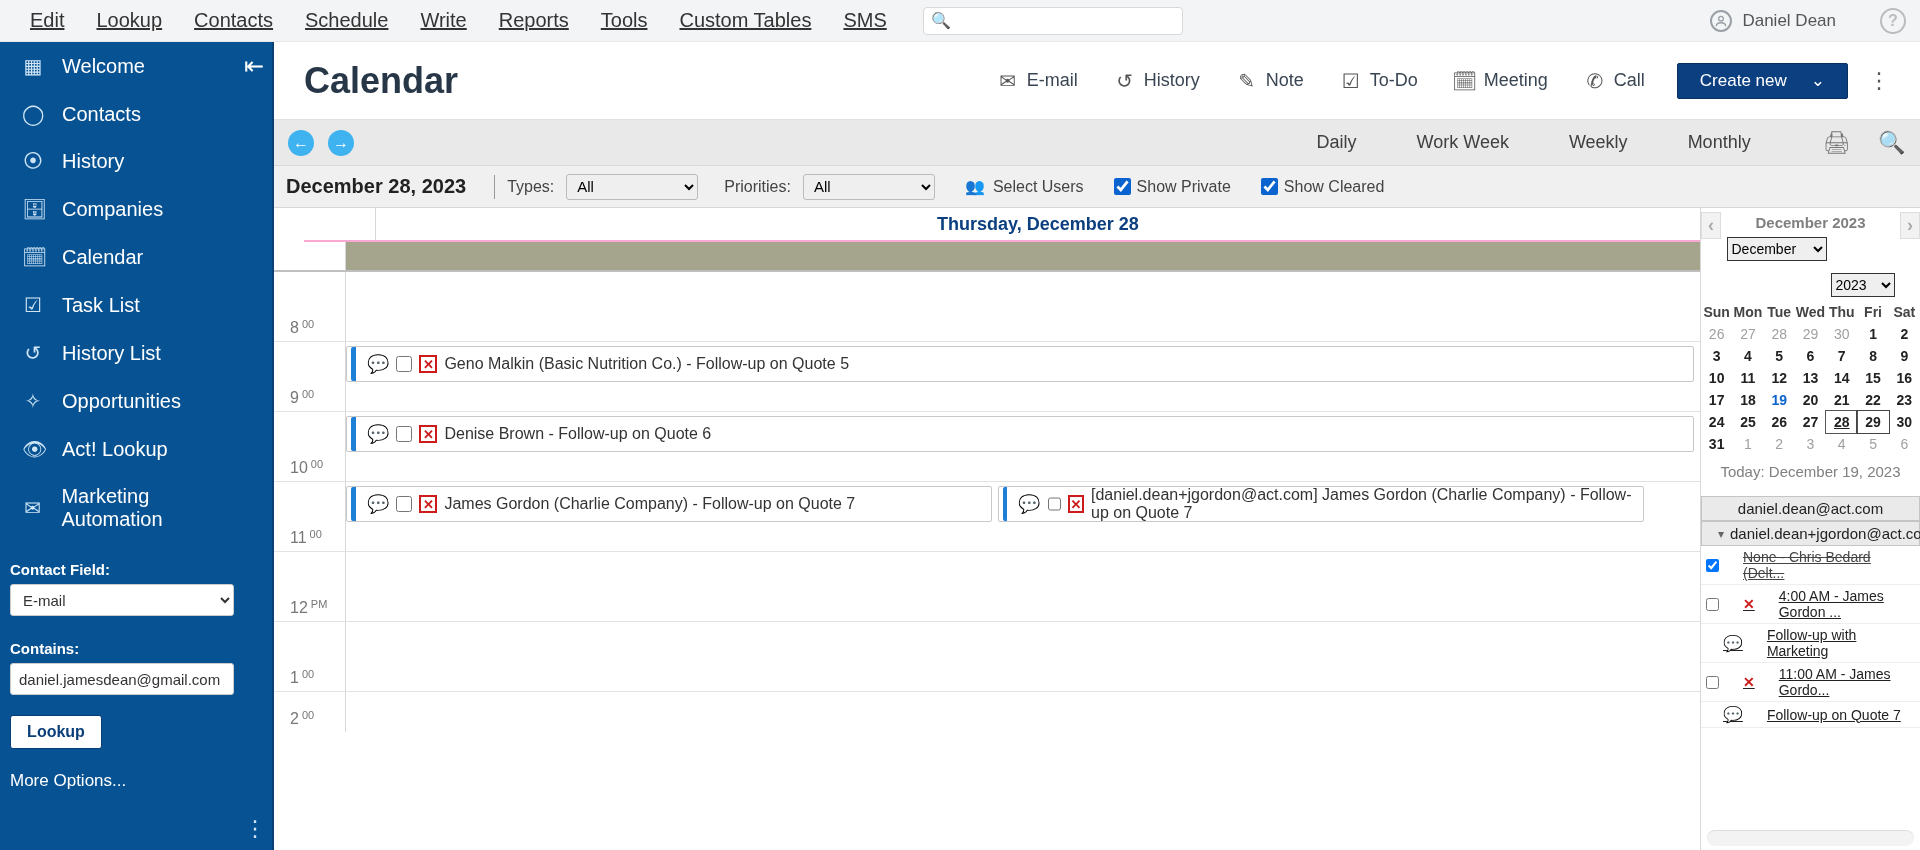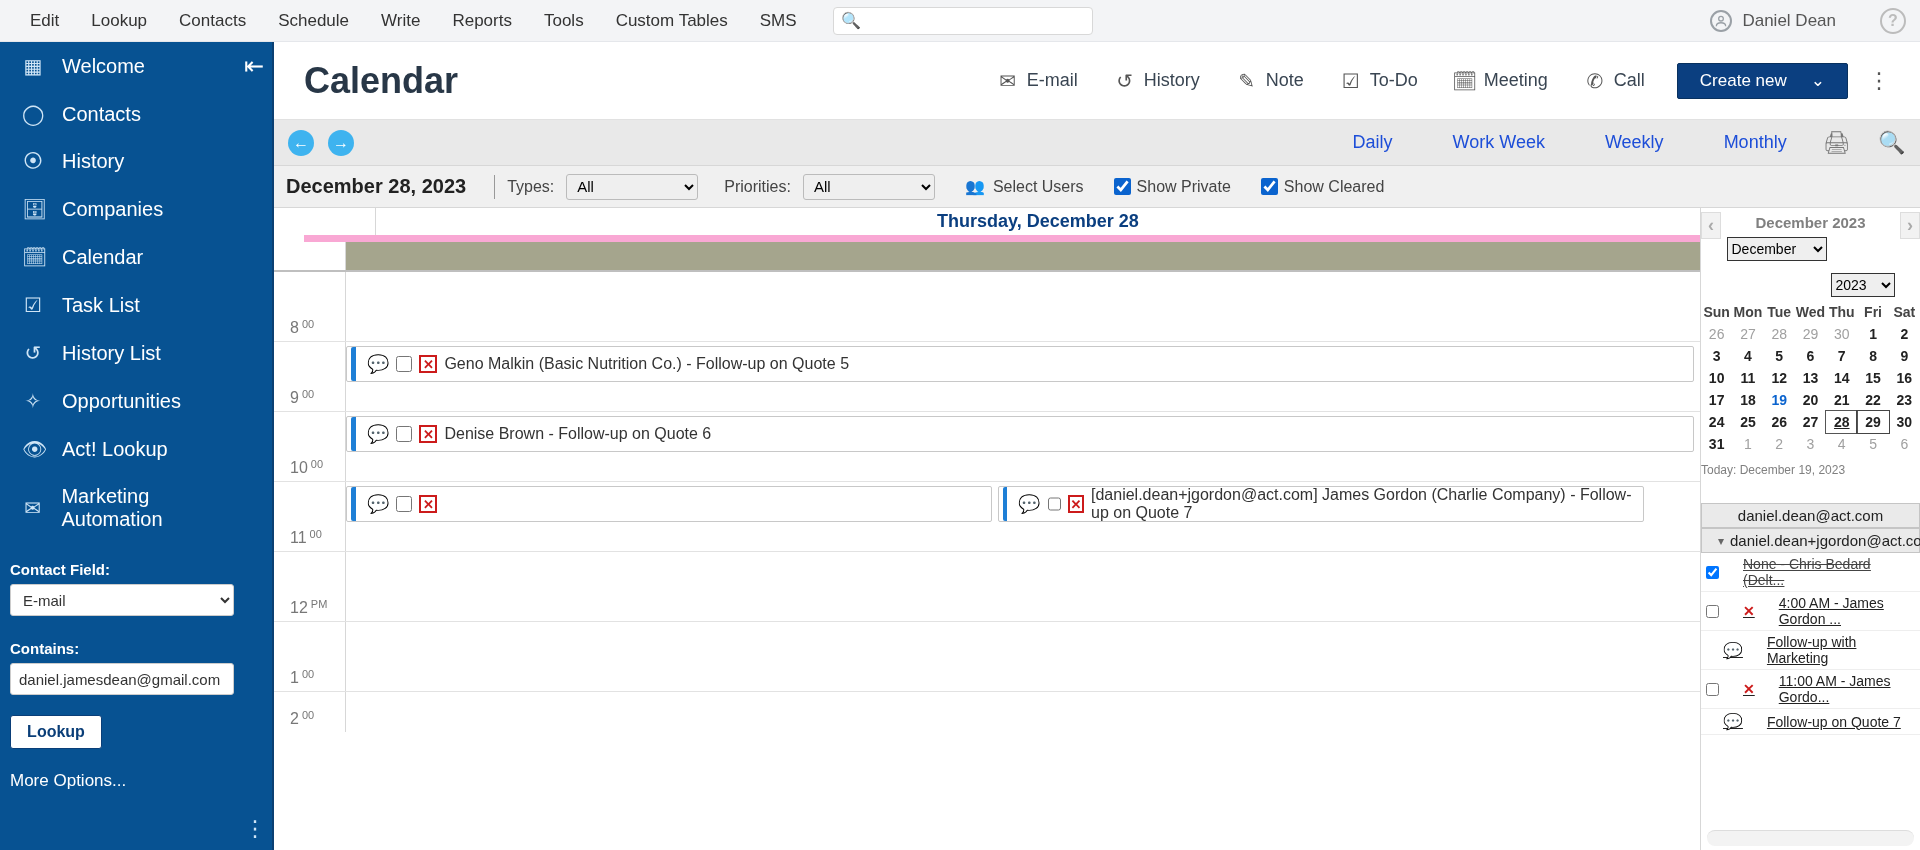--- a/index.html
+++ b/index.html
@@ -6,21 +6,21 @@
   html, body { width: 1920px; height: 850px; font-family: "Segoe UI", Arial, sans-serif; font-size: 16px; color: #222; overflow: hidden; background: #fff; }
 
   
   .menubar {
     height: 42px;
     background: #f3f4f6;
     display: flex; align-items: center;
     padding: 0 14px;
     border-bottom: 1px solid #e5e7eb;
   }
-  .menubar .menu-item { padding: 4px 16px; font-size: 17px; color: #333; cursor: pointer; }
+  .menubar .menu-item { padding: 4px 16px; font-size: 20px; color: #333; cursor: pointer; text-decoration: underline; }
   .menubar .search {
     margin-left: 20px;
     width: 260px; height: 28px;
     background: #fff; border: 1px solid #d8d8d8; border-radius: 4px;
     display: flex; align-items: center; padding: 0 8px;
   }
   .menubar .search input { border: none; outline: none; width: 100%; font-size: 15px; }
   .menubar .spacer { flex: 1; }
   .menubar .user { display: flex; align-items: center; gap: 10px; font-size: 17px; color: #555; margin-right: 28px; }
   .menubar .user .avatar-icon { width: 22px; height: 22px; border: 2px solid #9aa0a6; border-radius: 50%; display: flex; align-items: center; justify-content: center; color: #9aa0a6; }
@@ -82,21 +82,21 @@
     height: 46px; background: #e9e9e9; border-bottom: 1px solid #d7d7d7;
     display: flex; align-items: center; padding: 0 14px;
   }
   .navcircle {
     width: 26px; height: 26px; border-radius: 50%;
     background: #3eb3ef; color: #fff; font-weight: bold;
     display: flex; align-items: center; justify-content: center; margin-right: 14px;
     font-size: 16px; cursor: pointer;
   }
   .viewbar .vspacer { flex: 1; }
-  .viewtabs { display: flex; gap: 44px; font-size: 18px; color: #1d4ed8; }
+  .viewtabs { display: flex; gap: 44px; font-size: 18px; color: #404040; margin-right: 36px; }
   .viewtabs .vt { cursor: pointer; padding: 6px 8px; }
   .viewbar .tool { color: #777; font-size: 22px; margin-left: 28px; cursor: pointer; }
 
   
   .filterbar {
     height: 42px; background: #f0f0f0; border-bottom: 1px solid #d7d7d7;
     display: flex; align-items: center; padding: 0 12px; gap: 12px;
   }
   .filterbar .datelabel { font-size: 20px; font-weight: 700; margin-right: 16px; color: #222; }
   .filterbar .sep { width: 1px; height: 24px; background: #999; }
@@ -104,21 +104,21 @@
   .filterbar select { height: 26px; width: 132px; border: 1px solid #bbb; border-radius: 3px; font-size: 15px; padding: 0 6px; }
   .filterbar .people { display: flex; align-items: center; gap: 8px; margin-left: 18px; color: #444; }
   .filterbar .chk { display: flex; align-items: center; gap: 6px; margin-left: 18px; font-size: 16px; color: #444; }
   .filterbar input[type=checkbox] { width: 17px; height: 17px; accent-color: #0a63ce; }
 
   
   .calwrap { flex: 1; display: flex; overflow: hidden; }
   .calendar { flex: 1; position: relative; overflow: hidden; }
   .dayheader {
     height: 34px; display: flex;
-    border-bottom: 7px solid #f9a8d4;
+    border-bottom: 2px solid #f9a8d4;
     margin-left: 30px;
   }
   .dayheader .gutter { width: 72px; border-right: 1px solid #d7d7d7; }
   .dayheader .dayname {
     flex: 1; color: #0b3f80; font-weight: 700; font-size: 18px;
     display: flex; align-items: center; justify-content: center;
   }
   .allday {
     height: 30px; display: flex; border-bottom: 2px solid #bfbfbf;
   }
@@ -164,21 +164,21 @@
   .rp-selectrow { display: flex; justify-content: center; gap: 4px; padding: 0 6px 4px; }
   .rp-selectrow select { height: 24px; font-size: 14px; border: 1px solid #333; }
   .minical { width: 100%; border-collapse: collapse; font-size: 14px; }
   .minical th, .minical td { text-align: center; padding: 3px 0; width: 30px; }
   .minical th { color: #444; font-weight: 600; }
   .minical td { color: #a0a0a0; }
   .minical td.inmonth { color: #222; font-weight: 600; }
   .minical td.today { outline: 1px solid #555; text-decoration: underline; }
   .minical td.sel { outline: 1px solid #444; }
   .minical td.blue { color: #0a63ce; font-weight: 700; }
-  .rp-today { color: #808080; font-size: 12px; padding: 8px 0 26px; }
+  .rp-today { text-align: center; color: #808080; font-size: 15px; padding: 8px 0 16px; }
   .rp-account {
     background: #eaeaea; border: 1px solid #c5c5c5;
     display: flex; align-items: center; padding: 3px 16px;
     font-size: 15px; color: #222;
   }
   .rp-tasks { list-style: none; font-size: 14px; }
   .rp-tasks li { display: flex; align-items: center; gap: 24px; padding: 3px 5px; text-decoration: underline; color: #222; border-bottom: 1px solid #eee; }
   .rp-tasks li .bubble { color: #2f9fd6; font-size: 16px; text-decoration: none; }
   .rp-tasks li .redx { color: #cc1b1b; font-weight: 700; text-decoration: none; }
   .rp-tasks li .strike { text-decoration: line-through underline; color: #444; }
@@ -398,20 +398,21 @@
             <div class="time">
                 <span class="hr">11</span>
                 <span class="mn">00</span>
               </div>
             <div class="body">
               <div class="event half">
                 <span class="stripe"></span>
                 <span class="bubble">💬</span>
                 <input type="checkbox" style="">
                 <span class="del">✕</span>
+                <span>James Gordon (Charlie Company) - Follow-up on Quote 7</span>
               </div>
               <div class="event half">
                 <span class="stripe"></span>
                 <span class="bubble">💬</span>
                 <input type="checkbox" style="">
                 <span class="del">✕</span>
                 <span>[daniel.dean+jgordon@act.com] James Gordon (Charlie Company) - Follow-up on Quote 7</span>
               </div>
             </div>
           </div>

